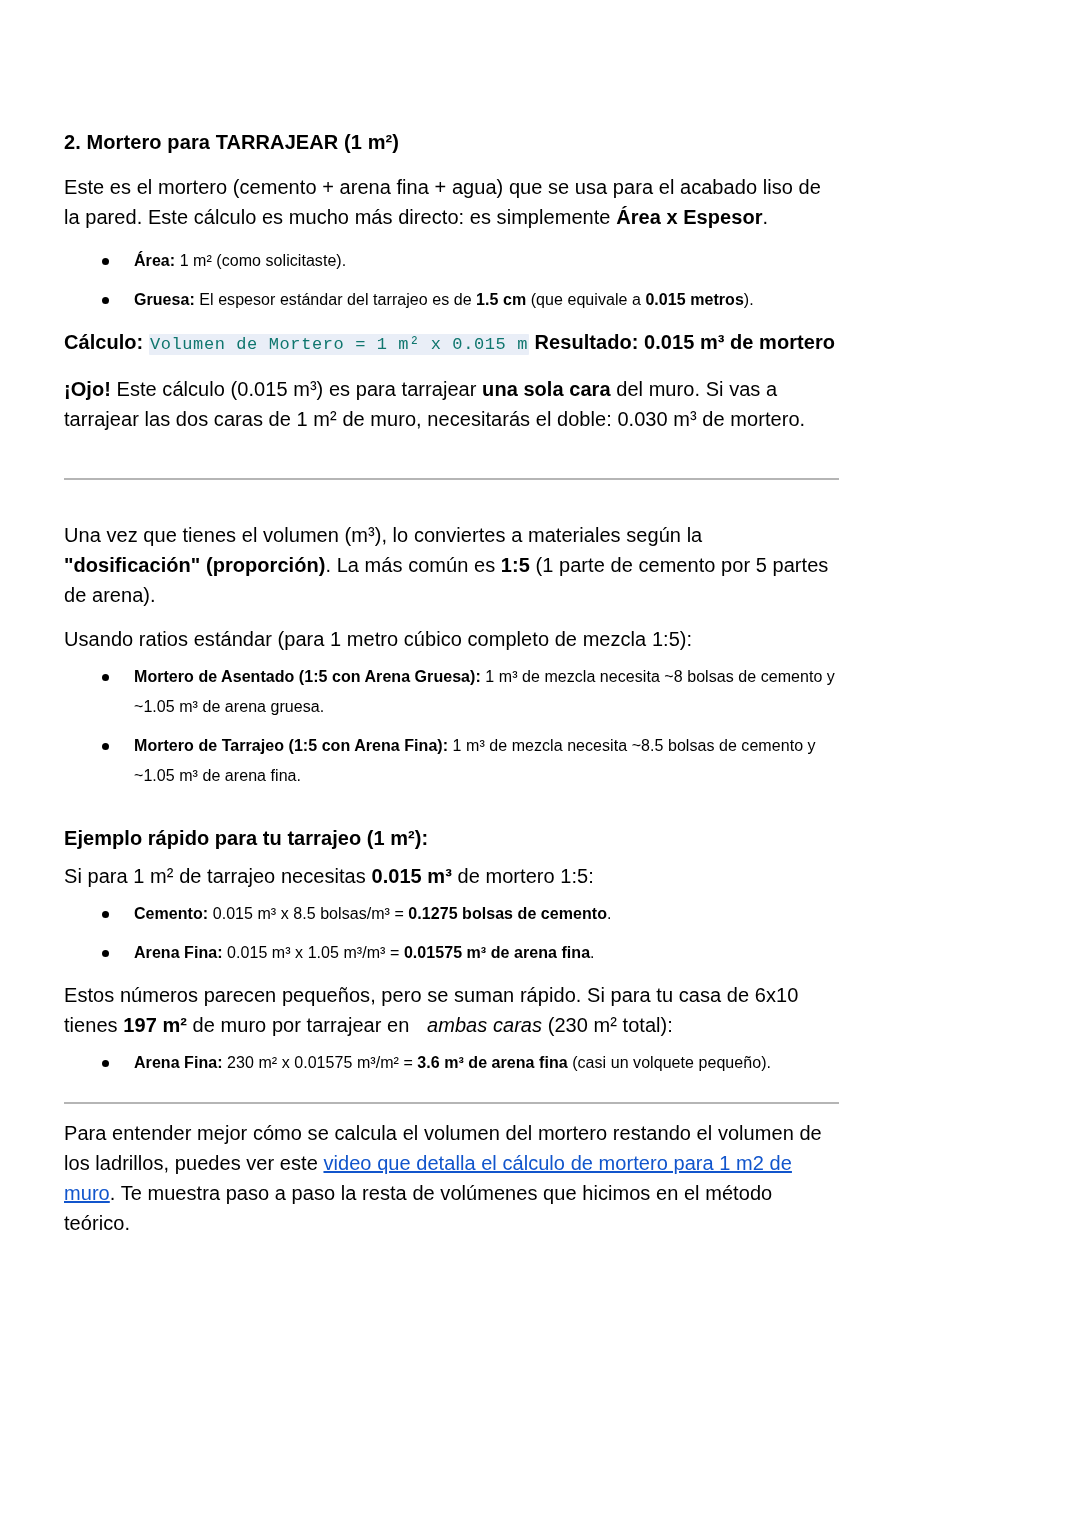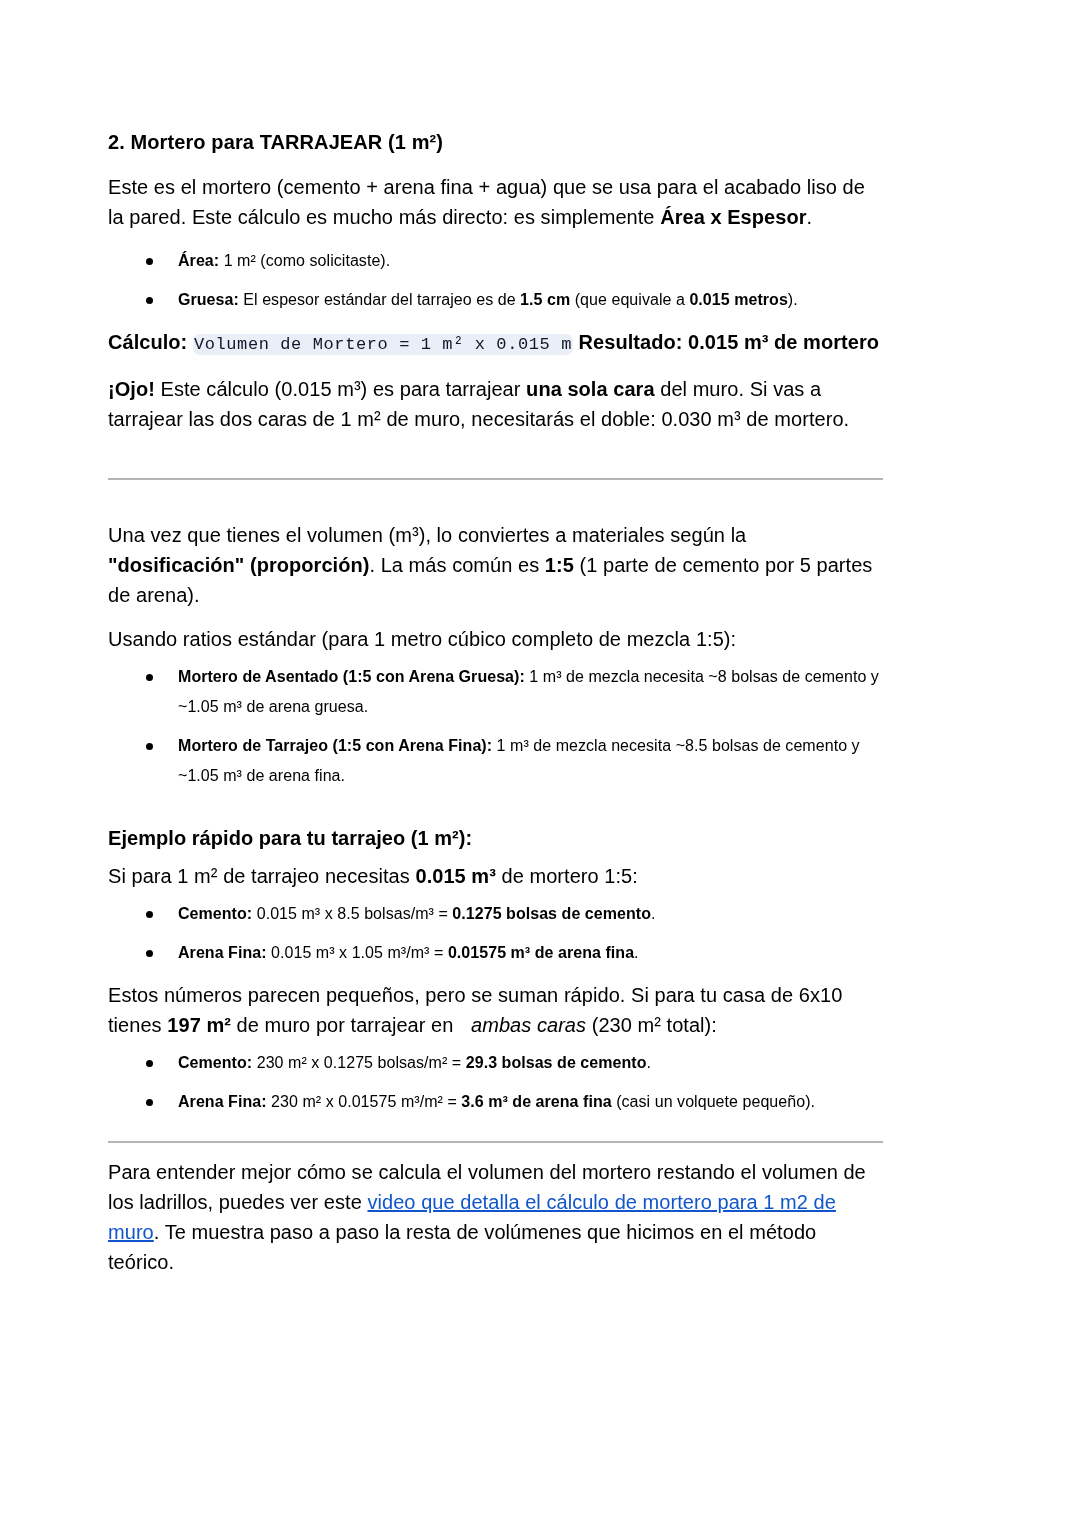--- a/index.html
+++ b/index.html
@@ -13,21 +13,21 @@
     height: 1525px;
     font-family: "Liberation Sans", sans-serif;
     color: #000000;
     -webkit-font-smoothing: antialiased;
   }
   .page {
     position: relative;
     width: 1080px;
     height: 1525px;
     box-sizing: border-box;
-    padding: 128px 150px 0 108px;
+    padding: 128px 150px 0 64px;
     background: #ffffff;
   }
   .doc {
     width: 778px;
   }
 
   h2.section-heading {
     font-size: 20px;
     line-height: 28px;
     font-weight: bold;
@@ -72,24 +72,24 @@
     background: #000000;
   }
 
   b, strong { font-weight: bold; }
   i, em { font-style: italic; margin-left: 12px; }
 
   code.codespan {
     font-family: "Liberation Mono", "DejaVu Sans Mono", monospace;
     font-size: 17px;
     background: #e9eef7;
-    color: #0f172a;
+    color: #0f766e;
     letter-spacing: 0.6px;
     padding: 1px 1px;
-    border-radius: 7px;
+    border-radius: 1px;
     white-space: pre;
   }
 
   hr.divider {
     border: 0;
     border-top: 2px solid #b5b5b5;
     margin: 0;
     width: 775px;
     height: 0;
   }
@@ -156,23 +156,20 @@
       </li>
       <li>
         <span class="bullet-dot"></span><b>Arena Fina:</b><span> 0.015 m³ x 1.05 m³/m³ = </span><b>0.01575 m³ de arena fina</b><span>.</span>
       </li>
     </ul>
 
     <p class="para tight"><span>Estos números parecen pequeños, pero se suman rápido. Si para tu casa de 6x10 tienes </span><b>197 m²</b><span> de muro por tarrajear en </span><i>ambas caras</i><span> (230 m² total):</span></p>
 
     <ul class="bullets">
       <li>
-        <span class="bullet-dot"></span><b>Cemento:</b><span> 230 m² x 0.1275 bolsas/m² = </span><b>29.3 bolsas de cemento</b><span>.</span>
-      </li>
-      <li>
         <span class="bullet-dot"></span><b>Arena Fina:</b><span> 230 m² x 0.01575 m³/m² = </span><b>3.6 m³ de arena fina</b><span> (casi un volquete pequeño).</span>
       </li>
     </ul>
 
     <div class="divider-wrap-2">
       <hr class="divider">
     </div>
 
     <p class="para"><span>Para entender mejor cómo se calcula el volumen del mortero restando el volumen de los ladrillos, puedes ver este </span><a class="doclink" href="#">video que detalla el cálculo de mortero para 1 m2 de muro</a><span>. Te muestra paso a paso la resta de volúmenes que hicimos en el método teórico.</span></p>
 

